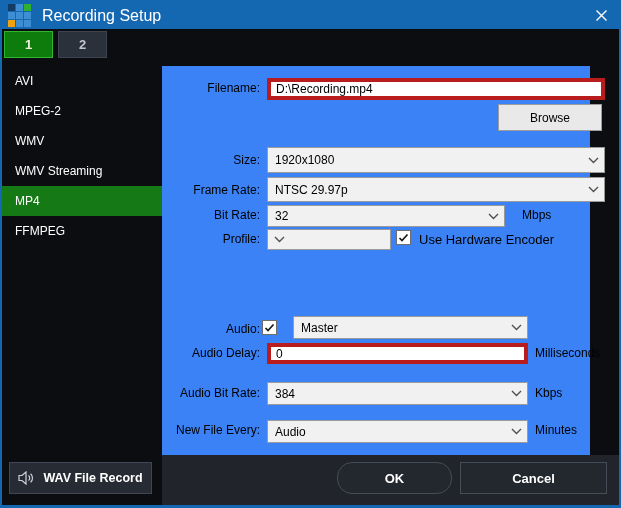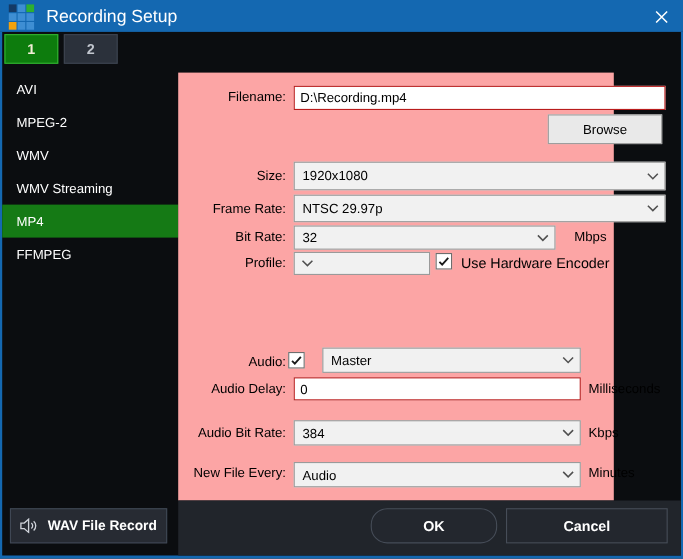--- a/index.html
+++ b/index.html
@@ -34,24 +34,24 @@
   .tab-1 { left:4px;  background:#0d7c0d; border:1px solid #32b332; color:#f3eed8; }
   .tab-2 { left:58px; background:#2b313b; border:1px solid #3d4450; color:#c2c7cf; }
 
   
   .sidebar { position:absolute; left:2px; top:66px; width:160px; }
   .side-item { height:30px; line-height:30px; padding-left:13px; color:#ffffff;
                font-size:12px; cursor:pointer; }
   .side-item.selected { background:#157a15; }
 
   
-  .panel { position:absolute; left:162px; top:66px; width:396px; height:389px; background:#fca5a5; }
+  .panel { position:absolute; left:162px; top:66px; width:428px; height:389px; background:#3b82f6; }
   .lbl { position:absolute; left:0; width:98px; text-align:right; font-size:12px; color:#000; }
   .unit { position:absolute; font-size:12px; color:#000; }
-  .txt { position:absolute; border:1px solid #b91c1c; background:#fff; font-size:12px;
+  .txt { position:absolute; border:4px solid #b91c1c; background:#fff; font-size:12px;
          color:#000; padding:0 5px; font-family:"Liberation Sans", sans-serif; }
   .btn-light { position:absolute; background:#e9e9e9; border:1px solid #9d9d9d; font-size:12px;
                color:#000; cursor:pointer; font-family:"Liberation Sans", sans-serif; }
   .combo { position:absolute; background:#f1f1f1; border:1px solid #9a9a9a;
            display:flex; align-items:center; cursor:pointer; }
   .combo-val { font-size:12px; color:#000; padding-left:7px; flex:1;
                white-space:nowrap; overflow:hidden; }
   .chev { width:22px; display:flex; align-items:center; justify-content:center; }
   .cb { position:absolute; width:15px; height:15px; background:#fff; border:1px solid #6e6e6e;
         display:flex; align-items:center; justify-content:center; cursor:pointer; }

